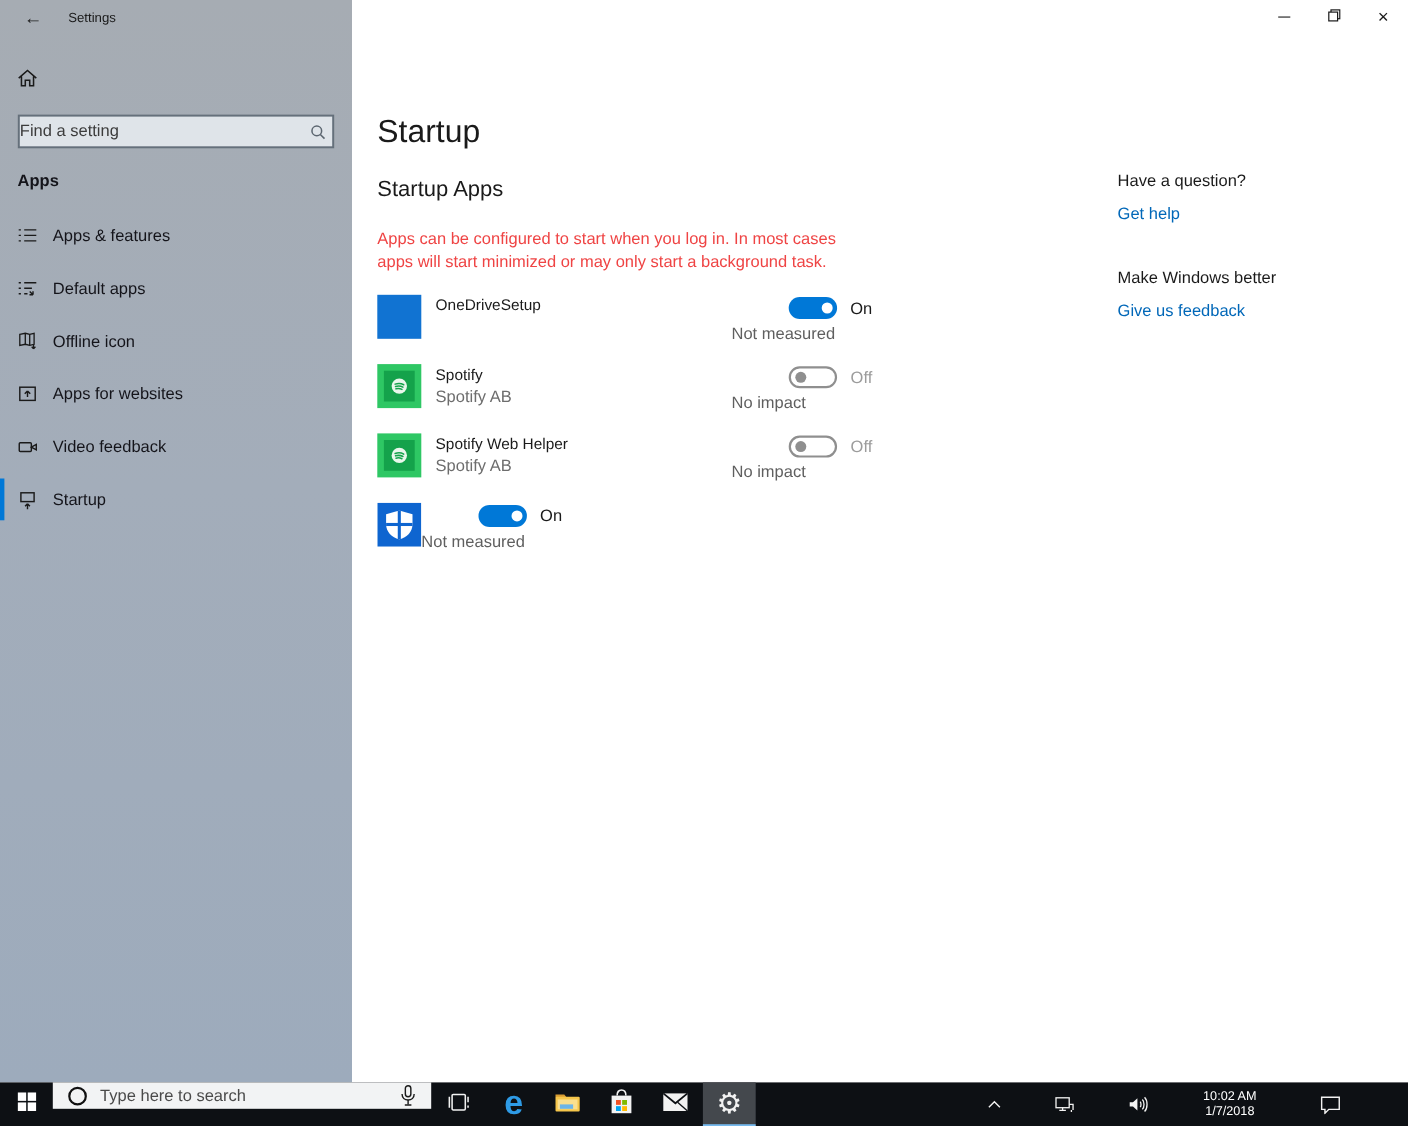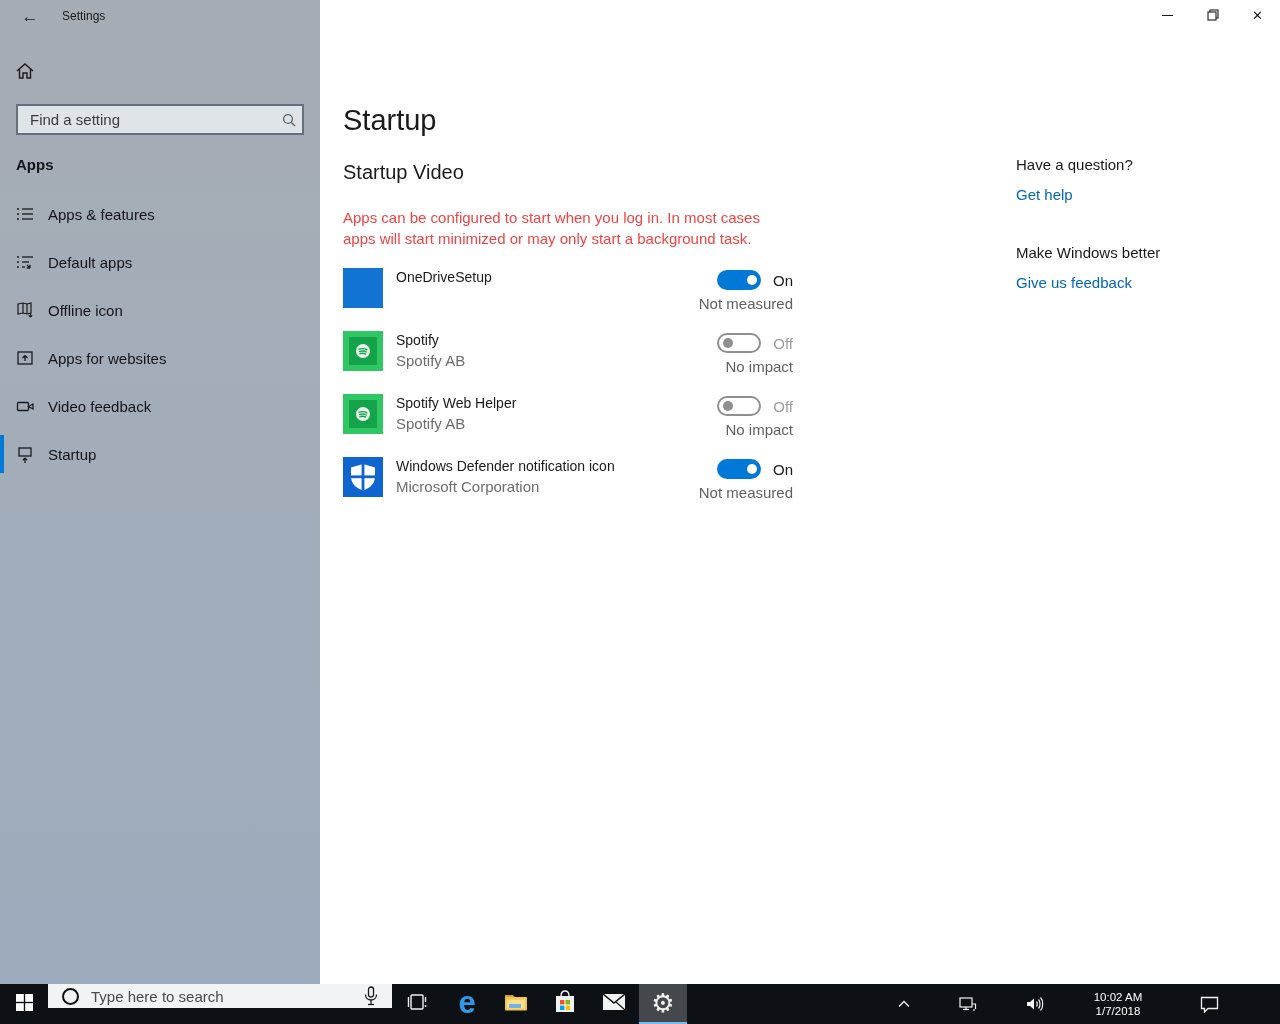--- a/index.html
+++ b/index.html
@@ -14,21 +14,21 @@
   .sidebar { position:absolute; left:0; top:0; width:320px; height:984px;
              background:linear-gradient(180deg,#a6acb3 0%, #a3adba 45%, #9dabbc 100%); }
   .titlebar-left { position:absolute; left:0; top:0; width:320px; height:32px; }
   .back-btn { position:absolute; left:14px; top:4px; width:32px; height:26px; font-size:17px;
               color:#1a1a1a; text-align:center; line-height:26px; cursor:pointer; }
   .win-title { position:absolute; left:62px; top:9px; font-size:12px; color:#1a1a1a; }
   .home-btn { position:absolute; left:14px; top:60px; width:26px; height:26px; }
   .search-box { position:absolute; left:16px; top:104px; width:288px; height:31px;
                 background:#dfe4e9; border:2px solid #65707b; display:flex; align-items:center; }
   .search-box input { flex:1; border:none; background:transparent; outline:none;
-                      font-family:"Liberation Sans",sans-serif; font-size:15px; color:#3c3c3c; padding:0 12px; }
+                      font-family:"Liberation Sans",sans-serif; font-size:15px; color:#3c3c3c; padding:0 0; }
   .search-box input::placeholder { color:#3c3c3c; opacity:1; }
   .search-glass { width:26px; height:26px; flex:0 0 26px; display:flex; align-items:center; justify-content:center; }
   .side-heading { position:absolute; left:16px; top:156px; font-size:15px; font-weight:bold; color:#14141a; }
   .nav-list { position:absolute; left:0; top:190px; width:320px; }
   .nav-item { position:relative; height:48px; display:flex; align-items:center; cursor:pointer; }
   .nav-item.selected::before { content:""; position:absolute; left:0; top:5px; width:4px; height:38px; background:#0078d7; }
   .nav-icon { position:absolute; left:15px; width:20px; height:20px; display:flex; align-items:center; justify-content:center; }
   .nav-label { position:absolute; left:48px; font-size:15px; color:#14141a; }
 
   
@@ -45,21 +45,21 @@
   .apps-list { position:absolute; left:23px; top:268px; width:450px; }
   .app-row { display:flex; margin-bottom:23px; height:40px; }
   .app-icon { width:40px; height:40px; flex:0 0 40px; position:relative; }
   .icon-onedrive { background:#1173d2; }
   .icon-spotify { background:#2ec764; }
   .icon-spotify .sp-inner { position:absolute; left:6px; top:6px; width:28px; height:28px; background:#14a24b;
                             display:flex; align-items:center; justify-content:center; }
   .app-text { margin-left:13px; flex:1; padding-top:1px; }
   .app-name { font-size:14px; color:#1a1a1a; }
   .app-pub { font-size:15px; color:#6d6d6d; margin-top:4px; }
-  .app-right { width:128px; flex:0 0 128px; text-align:right; }
+  .app-right { width:128px; flex:0 0 128px; text-align:left; }
   .toggle-line { display:flex; align-items:center; justify-content:flex-end; height:20px; margin-top:2px; }
   .toggle { width:44px; height:20px; border-radius:10px; position:relative; margin-right:12px; cursor:pointer; }
   .app-row.on .toggle { background:#0078d7; }
   .app-row.on .knob { position:absolute; right:4px; top:5px; width:10px; height:10px; border-radius:50%; background:#fff; }
   .app-row.off .toggle { background:transparent; border:2px solid #8f8f8f; }
   .app-row.off .knob { position:absolute; left:4px; top:3px; width:10px; height:10px; border-radius:50%; background:#8f8f8f; }
   .state-label { font-size:15px; }
   .app-row.on .state-label { color:#1a1a1a; }
   .app-row.off .state-label { color:#9c9c9c; }
   .impact { font-size:15px; color:#5f5f5f; margin-top:5px; }
@@ -225,21 +225,21 @@
                   <rect x="3" y="1" width="8" height="8"></rect>
                   <rect x="1" y="3" width="8" height="8" fill="#fff"></rect>
                 </g>
               </svg>
           </span>
         </div>
         <div class="win-btn close-glyph">✕</div>
       </div>
 
       <div class="page-title">Startup</div>
-      <div class="section-title">Startup Video</div>
+      <div class="section-title">Startup Apps</div>
       <div class="desc">Apps can be configured to start when you log in. In most cases apps will start minimized or may only start a background task.</div>
 
       <div class="apps-list">
 
         <div class="app-row on">
           <div class="app-icon icon-onedrive"></div>
           <div class="app-text">
             <div class="app-name">OneDriveSetup</div>
             <div class="app-pub"></div>
           </div>
@@ -312,24 +312,20 @@
 
         <div class="app-row on">
           <div class="app-icon">
             <svg width="40" height="40" viewBox="0 0 40 40">
                 <rect width="40" height="40" fill="#0e65d0"></rect>
                 <path d="M20 7 L32 10.5 V19.5 C32 26.5 27 31.2 20 33.5 C13 31.2 8 26.5 8 19.5 V10.5 Z" fill="#fff"></path>
                 <rect x="18.6" y="7" width="2.8" height="26.5" fill="#0e65d0"></rect>
                 <rect x="8" y="18.4" width="24" height="2.8" fill="#0e65d0"></rect>
               </svg>
           </div>
-          <div class="app-text">
-            <div class="app-name">Windows Defender notification icon</div>
-            <div class="app-pub">Microsoft Corporation</div>
-          </div>
           <div class="app-right">
             <div class="toggle-line">
               <div class="toggle">
                   <div class="knob"></div>
                 </div>
               <span class="state-label">On</span>
             </div>
             <div class="impact">Not measured</div>
           </div>
         </div>

